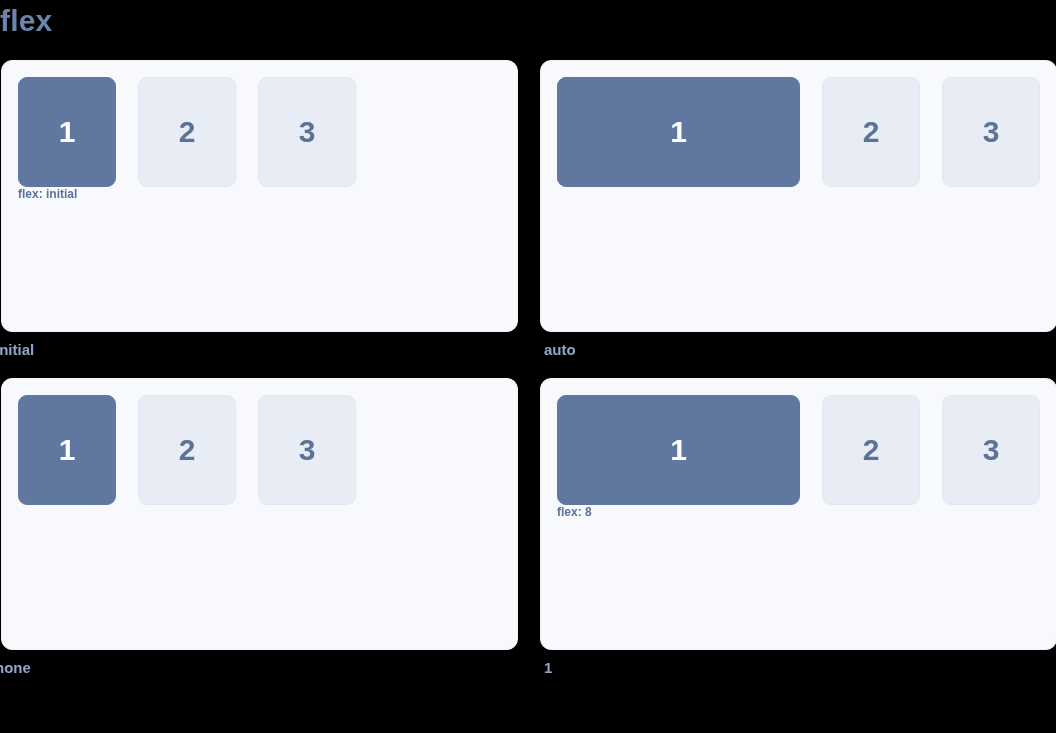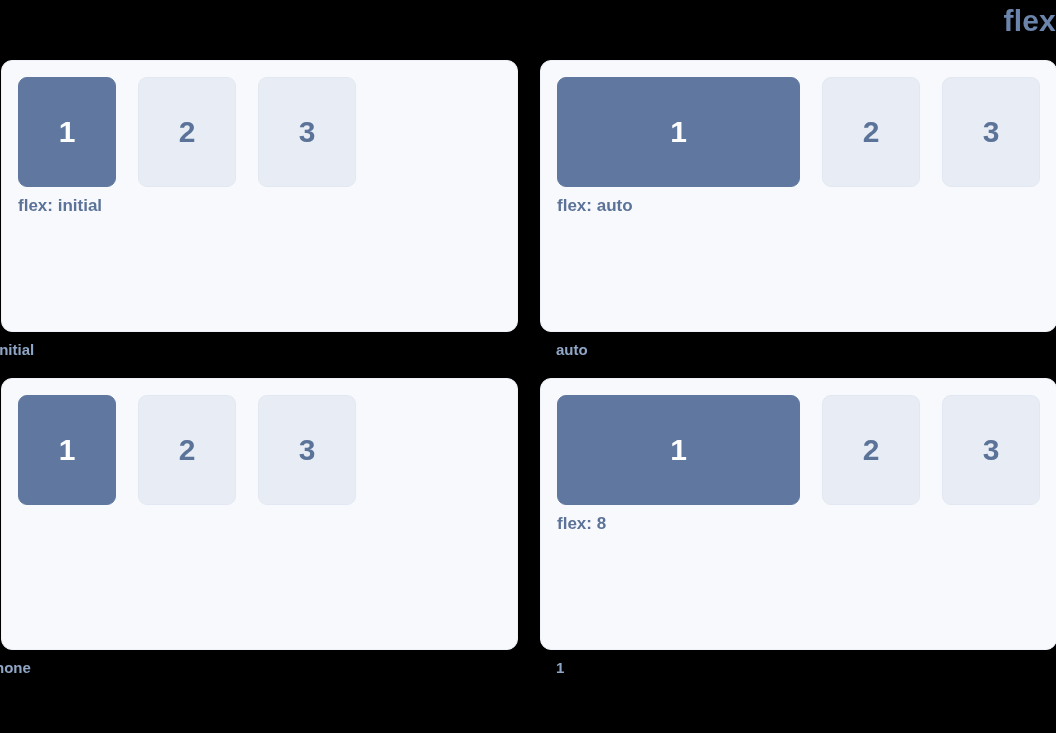--- a/index.html
+++ b/index.html
@@ -17,21 +17,21 @@
 
   .page {
     position: relative;
     width: 1056px;
     height: 733px;
     background: #000000;
     box-sizing: border-box;
   }
 
   .page-title {
-    text-align: right;
+    text-align: left;
     font-size: 30px;
     font-weight: bold;
     color: #6b84ab;
     line-height: 1;
     padding-top: 6px;
     margin: 0;
     letter-spacing: 0.2px;
   }
 
   .grid {
@@ -92,39 +92,38 @@
     border: 1px solid #e2e8f2;
   }
 
   
   .panel[data-variant="initial"] .box.primary { flex: initial; width: 98px; }
   .panel[data-variant="auto"]    .box.primary { flex: auto;    min-width: 98px; }
   .panel[data-variant="none"]    .box.primary { flex: none;    width: 98px; }
   .panel[data-variant="one"]     .box.primary { flex: 1;       min-width: 98px; }
 
   .panel-note {
-    margin-top: 9px;
-    font-size: 17px;
+    font-size: 12px;
     font-weight: bold;
     color: #5b7398;
     line-height: 1.2;
   }
 
   .panel-caption {
     margin-top: 9px;
     margin-left: -6px;
     font-size: 15px;
     font-weight: bold;
     color: #8fa6c6;
     line-height: 1.2;
     white-space: nowrap;
     overflow: hidden;
   }
 
-  .demo-cell.right .panel-caption { margin-left: 16px; }
+  .demo-cell.right .panel-caption { margin-left: 4px; }
 </style>
 </head>
 <body>
 
 <div class="page">
 
   <h1 class="page-title">flex</h1>
 
   <div class="grid">
 
@@ -140,21 +139,20 @@
       <div class="panel-caption">initial</div>
     </div>
 
     <div class="demo-cell right">
       <div class="panel" data-variant="auto">
         <div class="panel-row">
           <div class="box primary">1</div>
           <div class="box secondary">2</div>
           <div class="box secondary">3</div>
         </div>
-        <div class="panel-note">flex: auto</div>
       </div>
       <div class="panel-caption">auto</div>
     </div>
 
     <div class="demo-cell left">
       <div class="panel" data-variant="none">
         <div class="panel-row">
           <div class="box primary">1</div>
           <div class="box secondary">2</div>
           <div class="box secondary">3</div>

